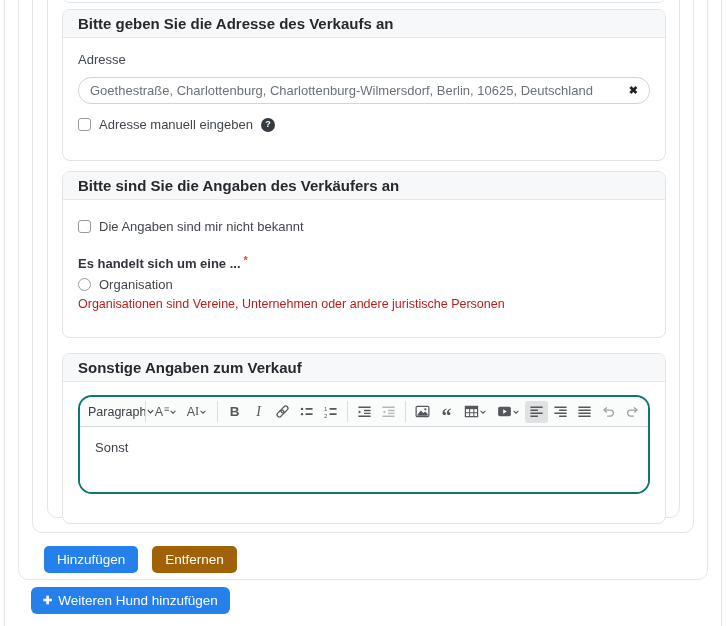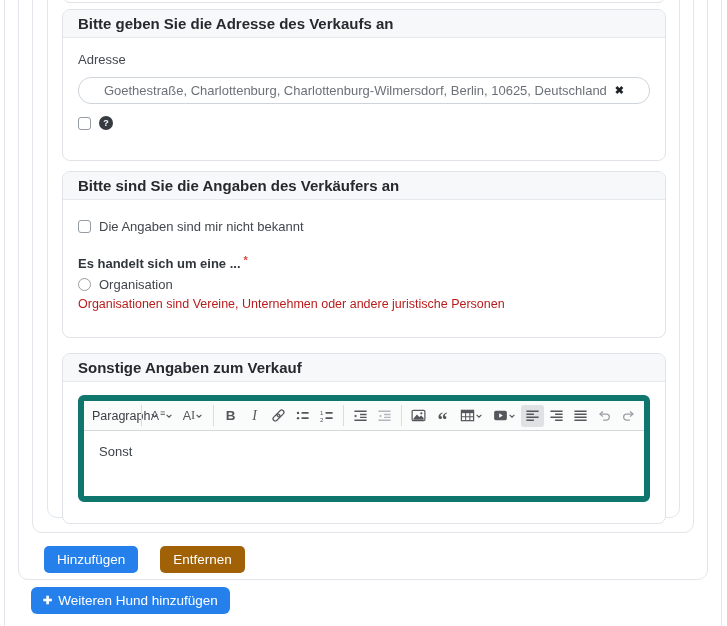--- a/index.html
+++ b/index.html
@@ -22,55 +22,55 @@
   .card-header{height:28px;box-sizing:border-box;display:flex;align-items:center;
     background:#f7f8f9;border-bottom:1px solid #e6e9ec;padding:0 15px;
     font-weight:bold;font-size:15px;color:#26292e;}
   .card-body{padding:14px 15px;}
   #card-address{height:152px;margin-bottom:10px;}
   #card-seller{height:167px;margin-bottom:15px;}
   #card-notes{height:171px;}
 
   .field-label{color:#43484e;margin-bottom:9px;line-height:16px;}
   .text-input{height:27px;box-sizing:border-box;border:1px solid #ced4da;border-radius:13px;
-    display:flex;align-items:center;justify-content:center;padding:0 11px;background:#fff;}
+    display:flex;align-items:center;justify-content:space-between;padding:0 11px;background:#fff;}
   .text-input .val{color:#6b7177;white-space:nowrap;overflow:hidden;}
   .clear-x{color:#1f2327;font-size:11px;font-weight:bold;cursor:pointer;margin-left:8px;}
 
   .check-row{display:flex;align-items:center;gap:8px;color:#42474d;line-height:17px;}
   .checkbox{width:13px;height:13px;box-sizing:border-box;border:1px solid #949ba2;border-radius:3px;background:#fff;flex:0 0 auto;}
   .radio{width:13px;height:13px;box-sizing:border-box;border:1px solid #979ea5;border-radius:50%;background:#fff;flex:0 0 auto;}
   .help-badge{width:14px;height:14px;border-radius:50%;background:#363b41;color:#fff;
     font-size:9px;font-weight:bold;display:flex;align-items:center;justify-content:center;flex:0 0 auto;}
   .bold-label{font-weight:bold;color:#31353b;margin-top:17px;margin-bottom:4px;line-height:16px;}
   .req{color:#dc4a39;font-size:11px;vertical-align:4px;margin-left:3px;}
   .hint{font-size:12.5px;color:#b91c1c;margin-top:3px;line-height:16px;}
   .opt{margin-top:0;height:17px;}
 
   
-  .editor{border:6px solid #0f766e;border-radius:6px;overflow:hidden;}
+  .editor{border:2px solid #0f766e;border-radius:14px;overflow:hidden;}
   .tb{display:flex;align-items:center;background:#fafbfb;border-bottom:1px solid #d6d9dc;
     height:29px;padding:0 4px;gap:1px;}
   .tb-btn{display:flex;align-items:center;justify-content:center;height:22px;min-width:23px;
     border-radius:3px;color:#54585c;cursor:pointer;box-sizing:border-box;}
   .tb-btn.active{background:#dfe1e3;}
   .tb-btn.disabled{color:#b3b7bb;}
   .tb-btn.softer{color:#9aa0a5;}
   .tb-sep{width:1px;height:21px;background:#dadcdf;margin:0 4px;flex:0 0 auto;}
   .para-btn{width:88px;justify-content:space-between;padding:0 4px;font-size:12.5px;color:#3c4044;}
   .glyph-b{font-weight:bold;font-size:13.5px;}
   .glyph-i{font-family:"Liberation Serif",serif;font-style:italic;font-size:14px;}
   .glyph-a{font-size:12.5px;font-weight:500;}
   .glyph-sub{font-size:9px;margin-left:1px;position:relative;top:-3px;}
   .glyph-serif{font-family:"Liberation Serif",serif;font-size:12.5px;}
   .glyph-quote{font-family:"Liberation Serif",serif;font-weight:bold;font-size:20px;line-height:8px;position:relative;top:4px;}
   .ed-content{height:65px;background:#fff;padding:13px 15px;box-sizing:border-box;color:#3d4349;}
 
   
-  .actions{position:absolute;left:44px;top:546px;display:flex;gap:22px;}
+  .actions{position:absolute;left:44px;top:546px;display:flex;gap:14px;}
   .btn{display:inline-flex;align-items:center;justify-content:center;height:27px;padding:0 13px;
     border-radius:5px;color:#fff;font-size:13.5px;border:none;cursor:pointer;
     font-family:"Liberation Sans",sans-serif;}
   .btn-primary{background:#2580ec;}
   .btn-danger{background:#a16207;}
   .add-dog{position:absolute;left:31px;top:587px;height:27px;display:inline-flex;align-items:center;
     gap:6px;padding:0 12px;border-radius:6px;background:#2580ec;color:#fff;font-size:13.5px;
     border:none;cursor:pointer;font-family:"Liberation Sans",sans-serif;}
   .plus-glyph{font-size:11px;font-weight:bold;}
   svg{display:block;}
@@ -89,20 +89,21 @@
   <div class="card" id="card-address">
     <div class="card-header">Bitte geben Sie die Adresse des Verkaufs an</div>
     <div class="card-body">
       <div class="field-label">Adresse</div>
       <div class="text-input">
         <span class="val">Goethestraße, Charlottenburg, Charlottenburg-Wilmersdorf, Berlin, 10625, Deutschland</span>
         <span class="clear-x">✖</span>
       </div>
       <div class="check-row" style="margin-top:12px;">
         <span class="checkbox"></span>
+        <span>Adresse manuell eingeben</span>
         <span class="help-badge">?</span>
       </div>
     </div>
   </div>
 
   <div class="card" id="card-seller">
     <div class="card-header">Bitte sind Sie die Angaben des Verkäufers an</div>
     <div class="card-body" style="padding-top:18px;">
       <div class="check-row">
         <span class="checkbox"></span>

